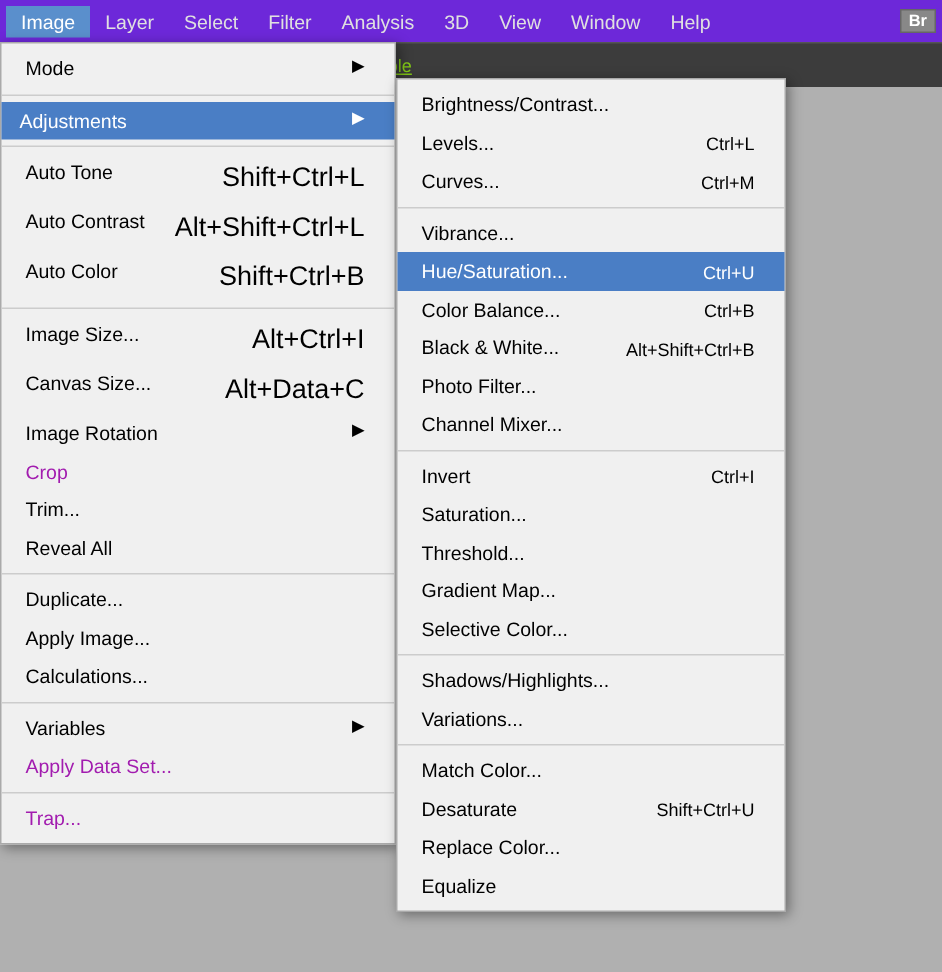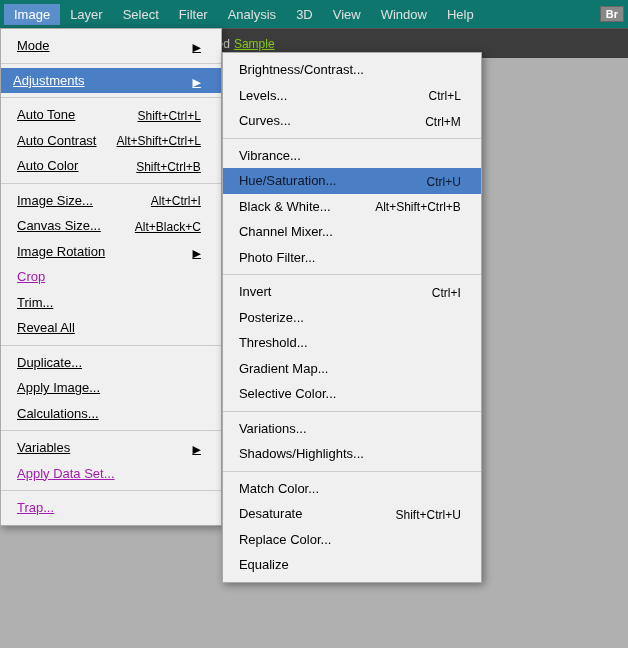--- a/index.html
+++ b/index.html
@@ -11,21 +11,21 @@
       font-size: 13px;
       color: #000;
       overflow: hidden;
       position: relative;
     }
 
     
     .menu-bar {
       display: flex;
       align-items: center;
-      background: #0f766e;
+      background: #6d28d9;
       height: 28px;
       padding: 0 4px;
       position: relative;
       z-index: 100;
     }
     .menu-item {
       color: #e0e0e0;
       padding: 3px 10px;
       cursor: pointer;
       font-size: 13px;
@@ -93,41 +93,40 @@
       background: #f0f0f0;
       border: 1px solid #aaa;
       box-shadow: 2px 2px 8px rgba(0,0,0,0.4);
       min-width: 220px;
       padding: 4px 0;
     }
 
     .dropdown-item {
       display: flex;
       justify-content: space-between;
-      align-items: flex-end;
+      align-items: flex-start;
       padding: 3px 20px 3px 16px;
       cursor: pointer;
       white-space: nowrap;
       color: #000;
       font-size: 13px;
       line-height: 1.5;
-      text-decoration: underline;
     }
     .dropdown-item.highlighted {
       background: #4a7ec5;
       color: #fff;
     }
     .dropdown-item.disabled {
       color: #a21caf;
       cursor: default;
     }
     .dropdown-item .shortcut {
       margin-left: 20px;
       color: inherit;
-      font-size: 12px;
+      font-size: 18px;
     }
     .dropdown-item .arrow {
       margin-left: 10px;
       font-size: 11px;
     }
     .dropdown-separator {
       height: 1px;
       background: #ccc;
       margin: 4px 0;
     }
@@ -259,21 +258,21 @@
     </div>
 
     <div class="dropdown-separator"></div>
 
     <div class="dropdown-item">
       <span>Image Size...</span>
       <span class="shortcut">Alt+Ctrl+I</span>
     </div>
     <div class="dropdown-item">
       <span>Canvas Size...</span>
-      <span class="shortcut">Alt+Black+C</span>
+      <span class="shortcut">Alt+Data+C</span>
     </div>
     <div class="dropdown-item">
       <span>Image Rotation</span>
       <span class="arrow">▶</span>
     </div>
     <div class="dropdown-item disabled">
       <span>Crop</span>
     </div>
     <div class="dropdown-item">
       <span>Trim...</span>
@@ -322,61 +321,65 @@
     <div class="submenu-item">
       <span>Curves...</span>
       <span class="shortcut">Ctrl+M</span>
     </div>
 
     <div class="submenu-separator"></div>
 
     <div class="submenu-item">
       <span>Vibrance...</span>
     </div>
-    <div class="submenu-item highlighted" style="background:#4a7ec5;color:#0f172a;">
+    <div class="submenu-item highlighted" style="background:#4a7ec5;color:#ffffff;">
       <span>Hue/Saturation...</span>
       <span class="shortcut">Ctrl+U</span>
     </div>
     <div class="submenu-item">
+      <span>Color Balance...</span>
+      <span class="shortcut">Ctrl+B</span>
+    </div>
+    <div class="submenu-item">
       <span>Black &amp; White...</span>
       <span class="shortcut">Alt+Shift+Ctrl+B</span>
     </div>
     <div class="submenu-item">
+      <span>Photo Filter...</span>
+    </div>
+    <div class="submenu-item">
       <span>Channel Mixer...</span>
-    </div>
-    <div class="submenu-item">
-      <span>Photo Filter...</span>
     </div>
 
     <div class="submenu-separator"></div>
 
     <div class="submenu-item">
       <span>Invert</span>
       <span class="shortcut">Ctrl+I</span>
     </div>
     <div class="submenu-item">
-      <span>Posterize...</span>
+      <span>Saturation...</span>
     </div>
     <div class="submenu-item">
       <span>Threshold...</span>
     </div>
     <div class="submenu-item">
       <span>Gradient Map...</span>
     </div>
     <div class="submenu-item">
       <span>Selective Color...</span>
     </div>
 
     <div class="submenu-separator"></div>
 
     <div class="submenu-item">
+      <span>Shadows/Highlights...</span>
+    </div>
+    <div class="submenu-item">
       <span>Variations...</span>
-    </div>
-    <div class="submenu-item">
-      <span>Shadows/Highlights...</span>
     </div>
 
     <div class="submenu-separator"></div>
 
     <div class="submenu-item">
       <span>Match Color...</span>
     </div>
     <div class="submenu-item">
       <span>Desaturate</span>
       <span class="shortcut">Shift+Ctrl+U</span>

